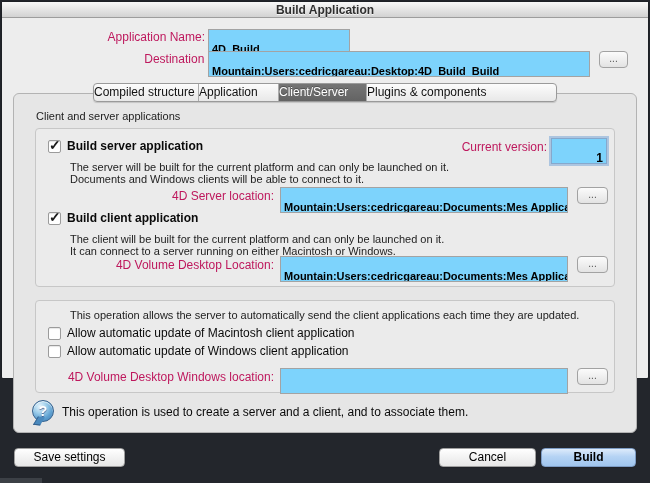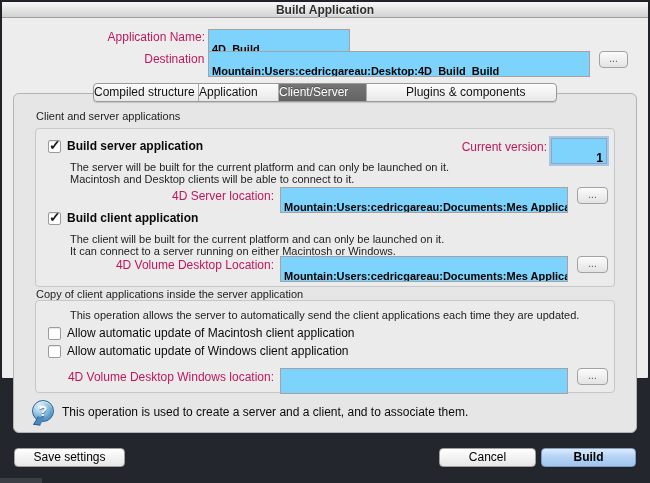--- a/index.html
+++ b/index.html
@@ -142,53 +142,52 @@
   <div class="field" style="left:206px;top:27px;width:142px;">4D_Build</div>
 
   <div class="lbl" style="left:0;top:49px;width:203px;margin-left:40px;">Destination Folder:</div>
   <div class="field" style="left:206px;top:49px;width:382px;">Mountain:Users:cedricgareau:Desktop:4D_Build_Build</div>
   <div class="browse-btn" style="left:597px;top:49px;width:29px;">...</div>
 
   <div class="tabbar">
     <div class="tab" style="width:104px;">Compiled structure</div>
     <div class="tab" style="width:80px;">Application</div>
     <div class="tab selected" style="width:88px;">Client/Server</div>
-    <div class="tab" style="width:129px;padding-left:39px;">Plugins &amp; components</div>
+    <div class="tab" style="width:129px;">Plugins &amp; components</div>
     <div class="tab" style="width:61px;margin-top:28px;">Licenses</div>
   </div>
 
   <div class="panel"></div>
 
   <div class="sec-title" style="left:34px;top:108px;">Client and server applications</div>
   <div class="groupbox" style="left:33px;top:126px;height:159px;"></div>
 
   <div class="checkbox checked" style="left:46px;top:138px;z-index:2;"></div>
   <div class="cb-label bold" style="left:65px;top:137px;z-index:2;text-align:right;">Build server application</div>
 
   <div class="lbl" style="left:400px;top:137px;width:145px;z-index:2;">Current version:</div>
   <div class="field focused" style="left:549px;top:136px;width:56px;z-index:2;">1</div>
 
   <div class="desc" style="left:68px;top:159px;z-index:2;">The server will be built for the current platform and can only be launched on it.</div>
-  <div class="desc" style="left:68px;top:171px;z-index:2;">Macintosh and Desktop clients will be able to connect to it.</div>
+  <div class="desc" style="left:68px;top:171px;z-index:2;">Documents and Windows clients will be able to connect to it.</div>
 
   <div class="lbl" style="left:60px;top:186px;width:212px;z-index:2;">4D Server location:</div>
   <div class="field" style="left:278px;top:185px;width:288px;z-index:2;">Mountain:Users:cedricgareau:Documents:Mes Applications</div>
   <div class="browse-btn" style="left:575px;top:185px;width:31px;z-index:2;">...</div>
 
   <div class="checkbox checked" style="left:46px;top:210px;z-index:2;"></div>
   <div class="cb-label bold" style="left:65px;top:209px;z-index:2;">Build client application</div>
 
   <div class="desc" style="left:68px;top:231px;z-index:2;">The client will be built for the current platform and can only be launched on it.</div>
   <div class="desc" style="left:68px;top:243px;z-index:2;">It can connect to a server running on either Macintosh or Windows.</div>
 
   <div class="lbl" style="left:40px;top:255px;width:232px;z-index:2;text-align:right;">4D Volume Desktop Location:</div>
   <div class="field" style="left:278px;top:254px;width:288px;z-index:2;">Mountain:Users:cedricgareau:Documents:Mes Applications</div>
   <div class="browse-btn" style="left:575px;top:254px;width:31px;z-index:2;">...</div>
 
-  <div class="sec-title" style="left:34px;top:286px;">Copy of client applications inside the server application</div>
   <div class="groupbox" style="left:33px;top:298px;height:93px;"></div>
 
   <div class="desc" style="left:68px;top:307px;z-index:2;">This operation allows the server to automatically send the client applications each time they are updated.</div>
 
   <div class="checkbox" style="left:46px;top:325px;z-index:2;"></div>
   <div class="cb-label" style="left:65px;top:324px;z-index:2;">Allow automatic update of Macintosh client application</div>
 
   <div class="checkbox" style="left:46px;top:343px;z-index:2;"></div>
   <div class="cb-label" style="left:65px;top:342px;z-index:2;">Allow automatic update of Windows client application</div>
 

